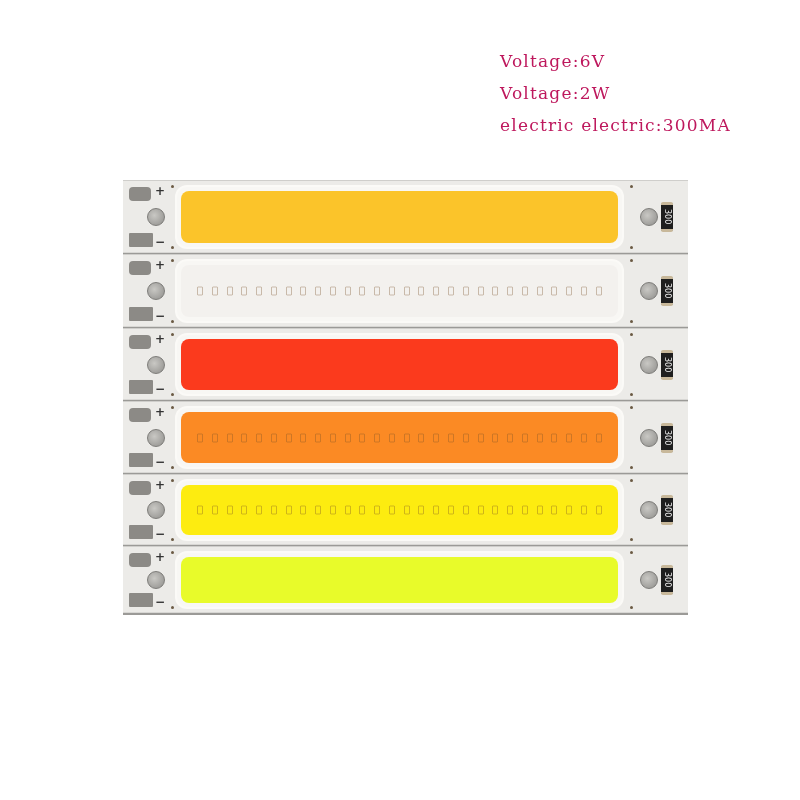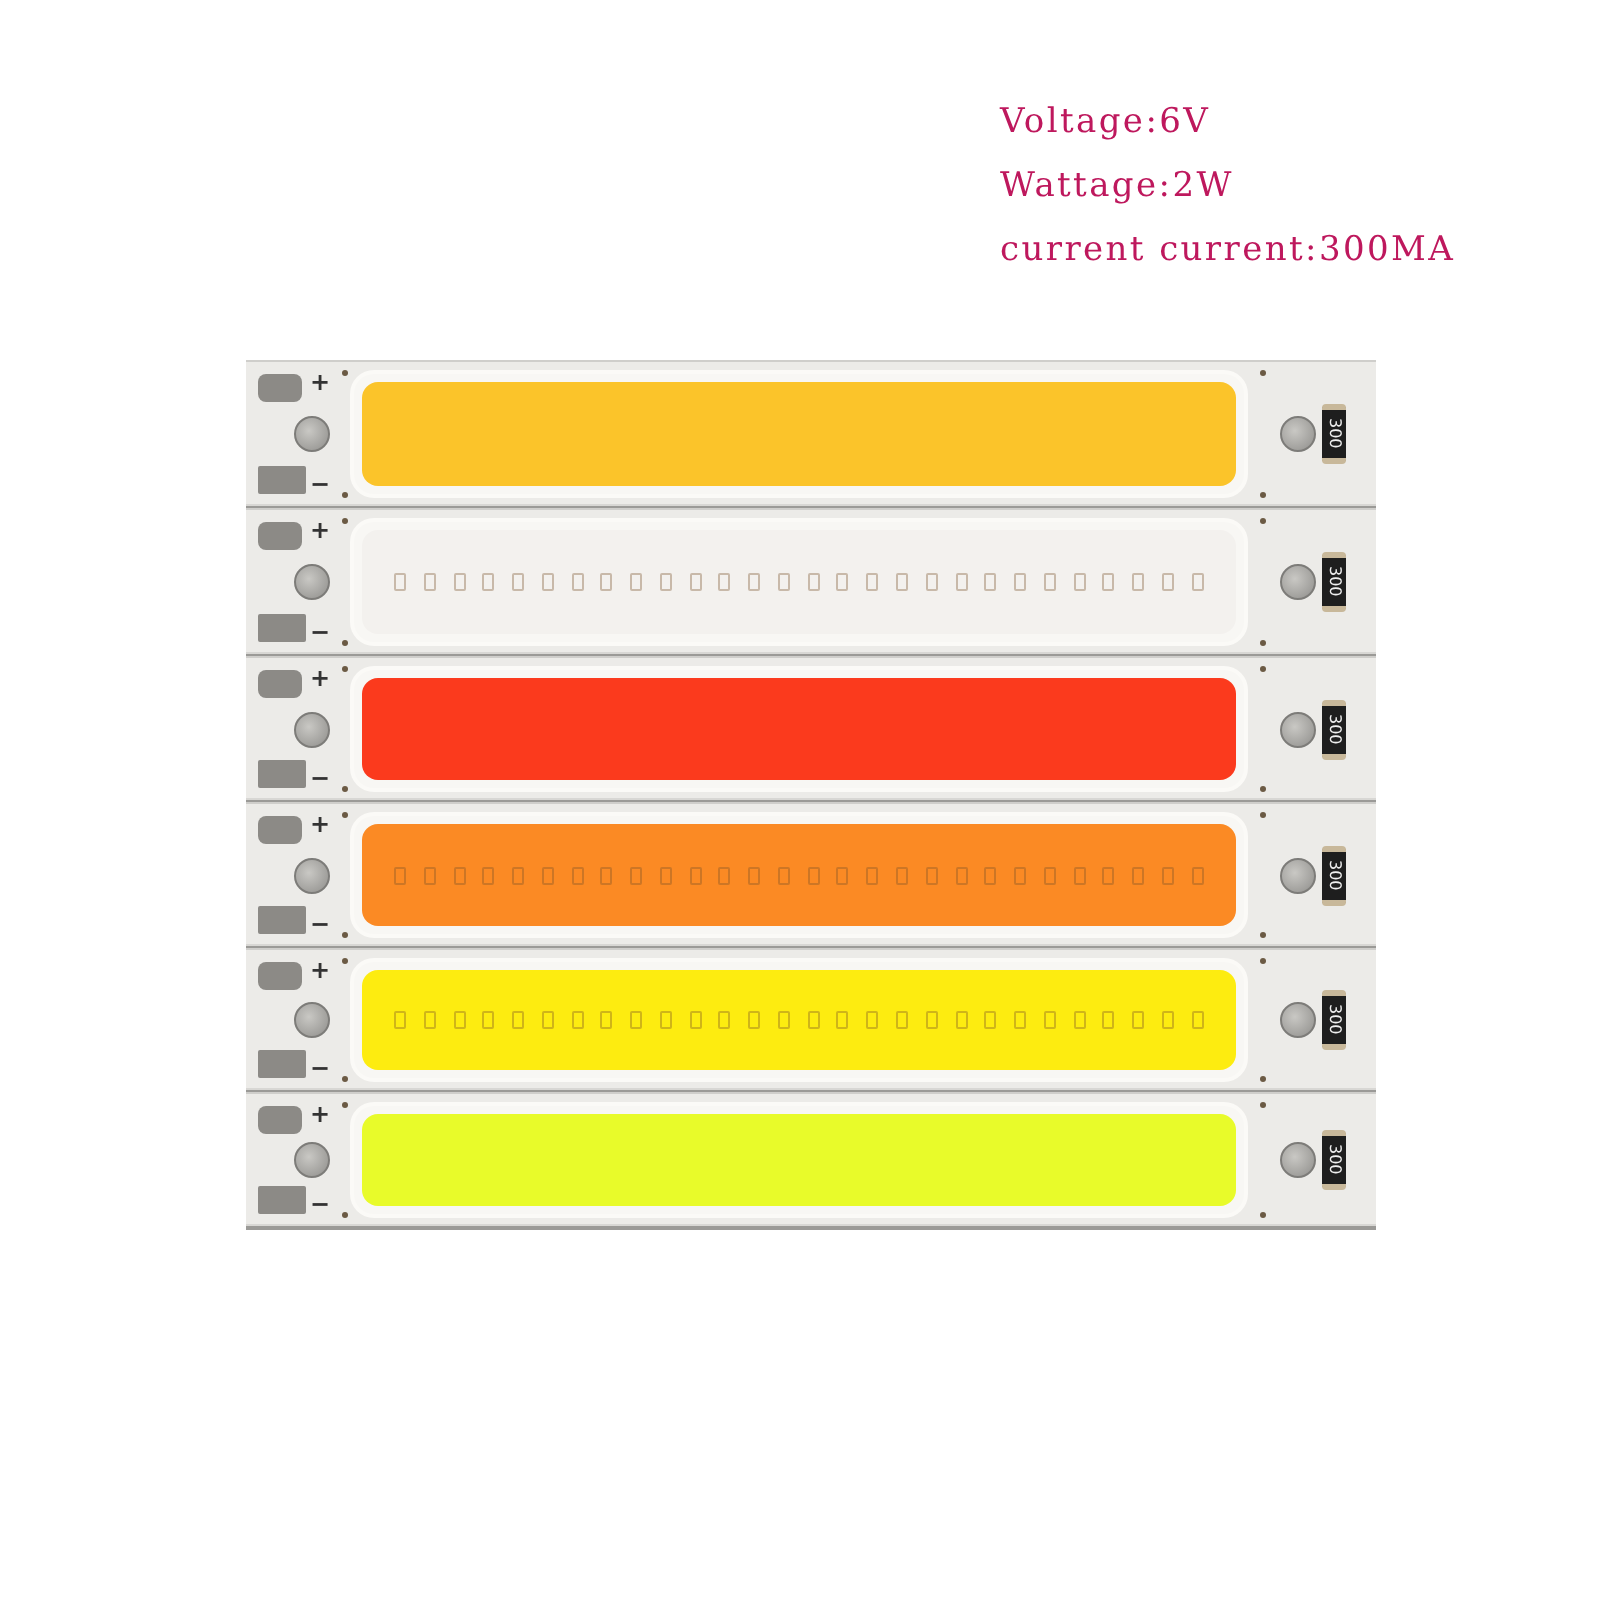--- a/index.html
+++ b/index.html
@@ -26,22 +26,22 @@
   .chip { width:4px; height:7px; border:1px solid rgba(120,80,40,0.35); border-radius:1px; }
   .resistor { position:absolute; left:538px; width:12px; height:24px; background:#1e1e1e;
               border-top:3px solid #c8b89a; border-bottom:3px solid #c8b89a; border-radius:2px;
               color:#eee; font-family:"DejaVu Sans", sans-serif; font-size:8px; writing-mode:vertical-rl; text-align:center; line-height:12px; }
 </style>
 </head>
 <body>
 
 <div class="specs">
   <div>Voltage:6V</div>
-  <div>Wattage:2W</div>
-  <div>current current:300MA</div>
+  <div>Voltage:2W</div>
+  <div>electric electric:300MA</div>
 </div>
 
 <div id="strips">
     <div class="strip" style="top: 180px; height: 72px;">
     <div class="pad top"></div>
     <span class="sign plus">+</span>
     <div class="hole" style="top:27px"></div>
     <div class="pad bot"></div>
     <span class="sign minus">−</span>
     <div class="dot" style="left:48px;top:4px"></div>

